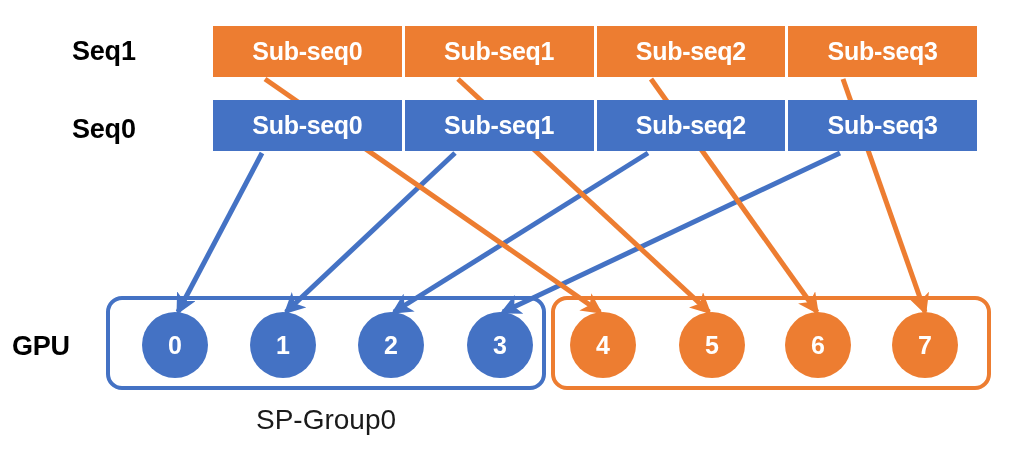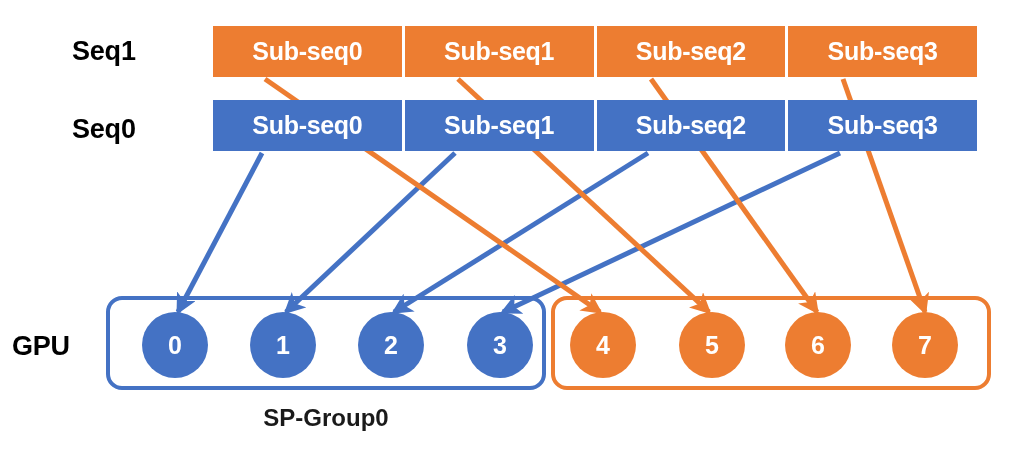--- a/index.html
+++ b/index.html
@@ -97,22 +97,22 @@
     color: #ffffff;
     font-size: 25px;
     font-weight: bold;
   }
   .gpu-node.blue   { background: #4472c4; }
   .gpu-node.orange { background: #ed7d31; }
 
   .group-caption {
     position: absolute;
     top: 404px;
-    font-size: 24px;
-    font-weight: bold;
+    font-size: 28px;
+    font-weight: normal;
     color: #1a1a1a;
     text-align: center;
     white-space: nowrap;
   }
   #group0-caption { left: 106px; width: 440px; }
   #group1-caption { left: 551px; width: 440px; }
 </style>
 </head>
 <body>
 

